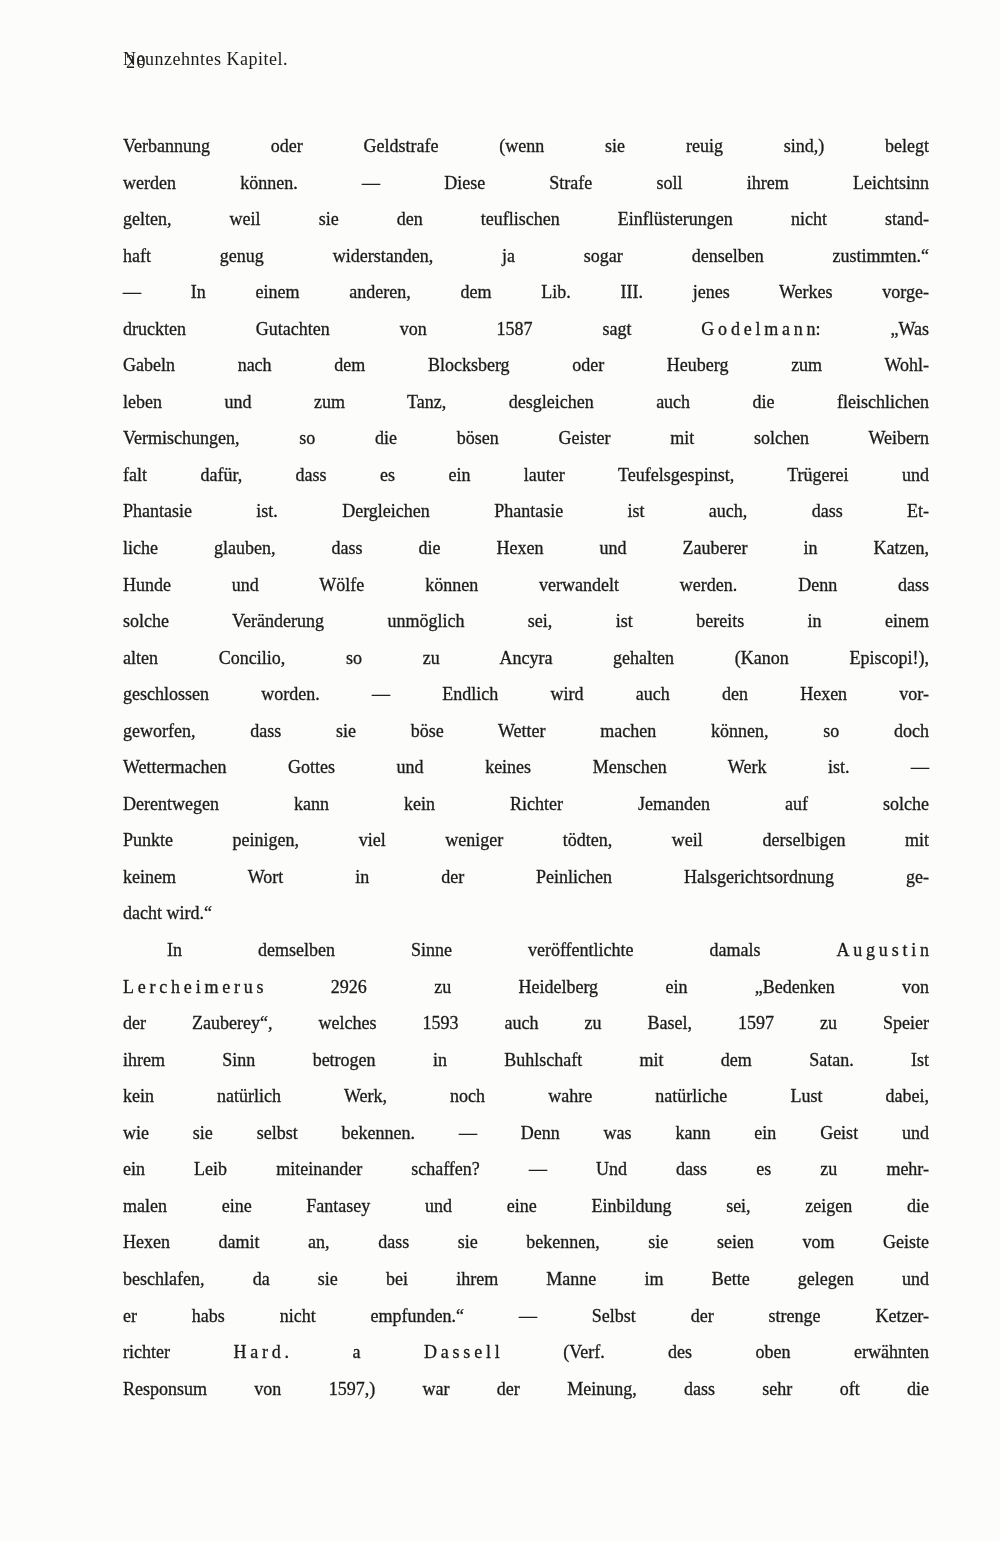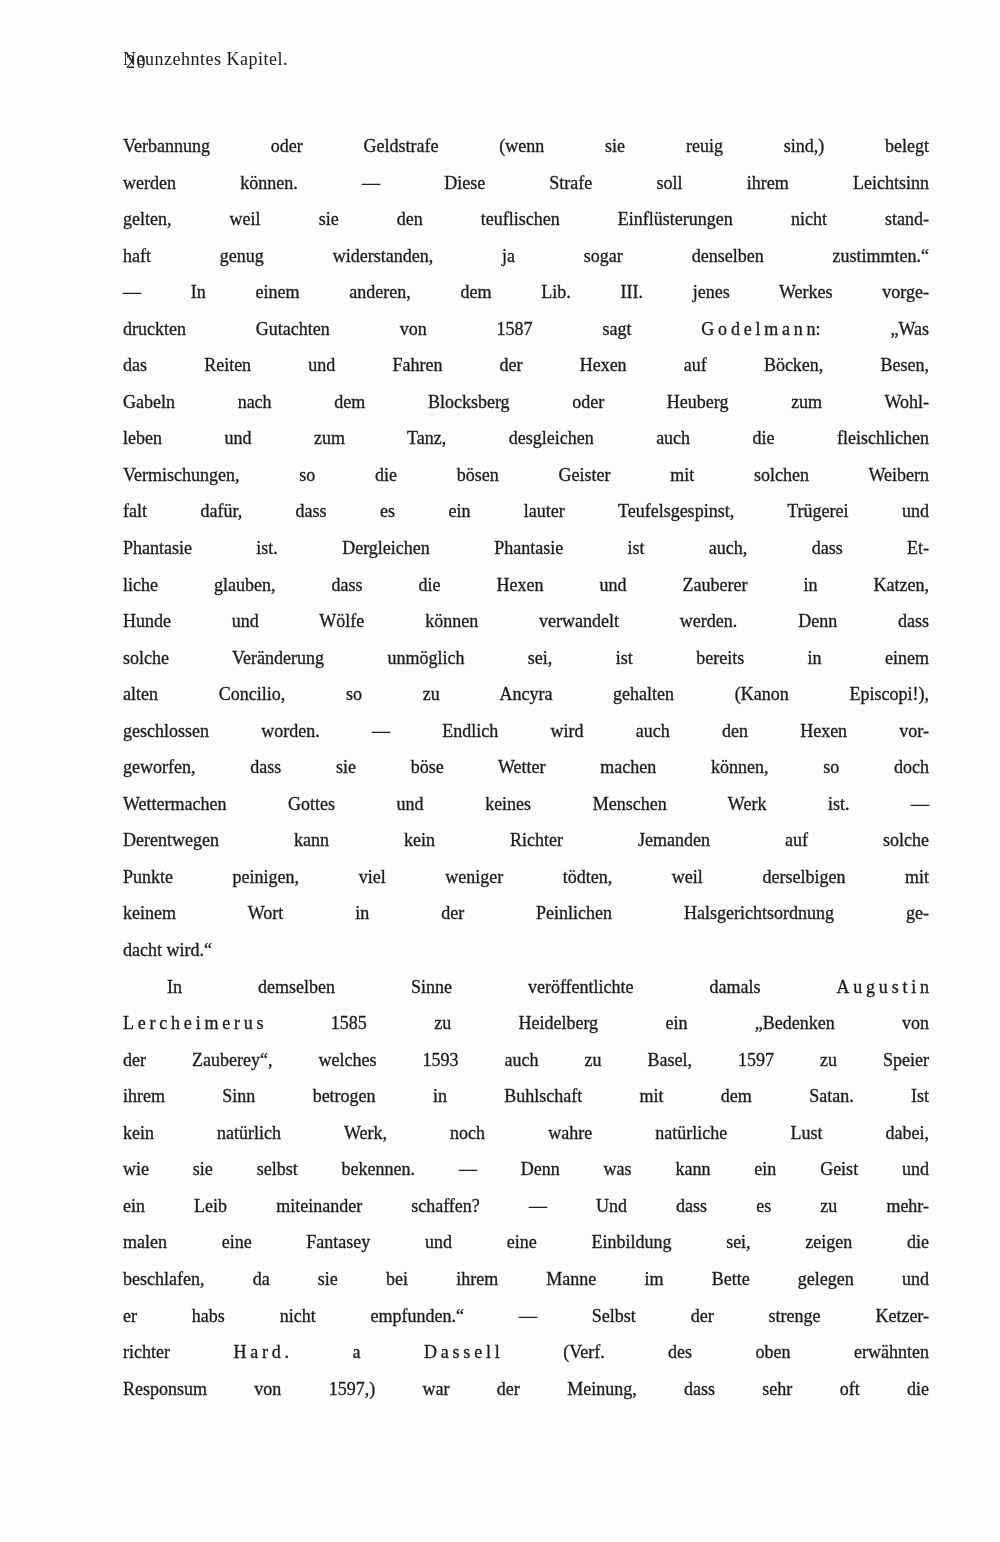--- a/index.html
+++ b/index.html
@@ -77,46 +77,46 @@
     <span class="running-head">Neunzehntes Kapitel.</span>
   </div>
   <div class="body-text">
       <div>
         <div class="line"><span>Verbannung oder Geldstrafe (wenn sie reuig sind,) belegt</span></div>
         <div class="line"><span>werden können. — Diese Strafe soll ihrem Leichtsinn</span></div>
         <div class="line"><span>gelten, weil sie den teuflischen Einflüsterungen nicht stand-</span></div>
         <div class="line"><span>haft genug widerstanden, ja sogar denselben zustimmten.“</span></div>
         <div class="line"><span>— In einem anderen, dem Lib. III. jenes Werkes vorge-</span></div>
         <div class="line"><span>druckten Gutachten von 1587 sagt </span><span class="sperr">Godelmann</span><span>: „Was</span></div>
-        <div class="line"><span>das Reiten und Fahren der Hexen auf Böcken, Besen,</span></div>
         <div class="line"><span>Gabeln nach dem Blocksberg oder Heuberg zum Wohl-</span></div>
         <div class="line"><span>leben und zum Tanz, desgleichen auch die fleischlichen</span></div>
         <div class="line"><span>Vermischungen, so die bösen Geister mit solchen Weibern</span></div>
         <div class="line"><span>falt dafür, dass es ein lauter Teufelsgespinst, Trügerei und</span></div>
         <div class="line"><span>Phantasie ist. Dergleichen Phantasie ist auch, dass Et-</span></div>
         <div class="line"><span>liche glauben, dass die Hexen und Zauberer in Katzen,</span></div>
         <div class="line"><span>Hunde und Wölfe können verwandelt werden. Denn dass</span></div>
         <div class="line"><span>solche Veränderung unmöglich sei, ist bereits in einem</span></div>
         <div class="line"><span>alten Concilio, so zu Ancyra gehalten (Kanon Episcopi!),</span></div>
         <div class="line"><span>geschlossen worden. — Endlich wird auch den Hexen vor-</span></div>
         <div class="line"><span>geworfen, dass sie böse Wetter machen können, so doch</span></div>
         <div class="line"><span>Wettermachen Gottes und keines Menschen Werk ist. —</span></div>
         <div class="line"><span>Derentwegen kann kein Richter Jemanden auf solche</span></div>
         <div class="line"><span>Punkte peinigen, viel weniger tödten, weil derselbigen mit</span></div>
         <div class="line"><span>keinem Wort in der Peinlichen Halsgerichtsordnung ge-</span></div>
         <div class="line flush"><span>dacht wird.“</span></div>
       </div>
       <div>
         <div class="line indent"><span>In demselben Sinne veröffentlichte damals </span><span class="sperr">Augustin</span></div>
-        <div class="line"><span class="sperr">Lercheimerus</span><span> 1585 zu Heidelberg ein „Bedenken von</span></div>
+        <div class="line"><span class="sperr">Lercheimerus</span><span> 2926 zu Heidelberg ein „Bedenken von</span></div>
         <div class="line"><span>der Zauberey“, welches 1593 auch zu Basel, 1597 zu Speier</span></div>
         <div class="line"><span>ihrem Sinn betrogen in Buhlschaft mit dem Satan. Ist</span></div>
         <div class="line"><span>kein natürlich Werk, noch wahre natürliche Lust dabei,</span></div>
         <div class="line"><span>wie sie selbst bekennen. — Denn was kann ein Geist und</span></div>
         <div class="line"><span>ein Leib miteinander schaffen? — Und dass es zu mehr-</span></div>
         <div class="line"><span>malen eine Fantasey und eine Einbildung sei, zeigen die</span></div>
+        <div class="line"><span>Hexen damit an, dass sie bekennen, sie seien vom Geiste</span></div>
         <div class="line"><span>beschlafen, da sie bei ihrem Manne im Bette gelegen und</span></div>
         <div class="line"><span>er habs nicht empfunden.“ — Selbst der strenge Ketzer-</span></div>
         <div class="line"><span>richter </span><span class="sperr">Hard.</span><span> a </span><span class="sperr">Dassell</span><span> (Verf. des oben erwähnten</span></div>
         <div class="line"><span>Responsum von 1597,) war der Meinung, dass sehr oft die</span></div>
       </div>
     </div>
 </div>
 
 </body></html>

